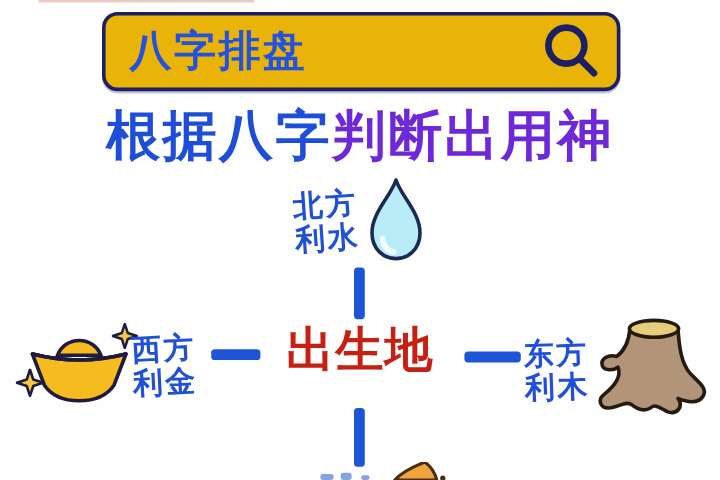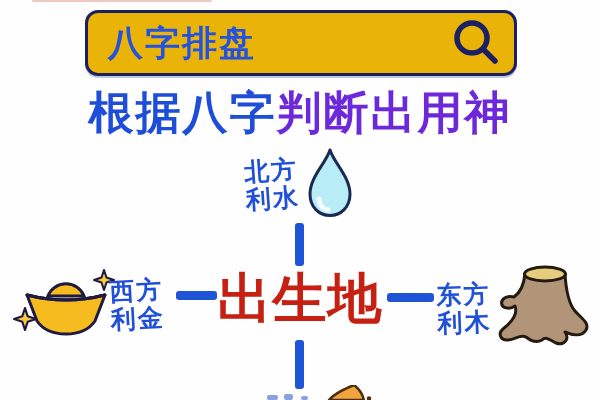--- a/index.html
+++ b/index.html
@@ -40,21 +40,21 @@
   .dir-label{
     position:absolute;color:#2050d8;font-weight:900;font-size:25px;
     line-height:1.12;text-align:center;letter-spacing:2px;white-space:nowrap;
   }
   .dir-n{left:245px;top:157px;transform:rotate(-4deg);}
   .dir-w{left:110px;top:277px;transform:rotate(-3deg);}
   .dir-e{left:437px;top:281px;transform:rotate(-2deg);}
   
   .center-label{
     position:absolute;left:50%;top:272px;transform:translateX(-50%);
-    color:#c52012;font-size:54px;font-weight:900;letter-spacing:1px;
+    color:#c52012;font-size:40px;font-weight:900;letter-spacing:1px;
     line-height:1;white-space:nowrap;
   }
   
   .icon{position:absolute;}
   .drop-icon{left:302px;top:147px;width:56px;height:72px;}
   .ingot-icon{left:22px;top:276px;width:88px;height:64px;}
   .sparkle-a{left:93px;top:269px;width:22px;height:22px;}
   .sparkle-b{left:13px;top:307px;width:24px;height:24px;}
   .stump-icon{left:495px;top:262px;width:100px;height:92px;}
   .flame-icon{left:318px;top:385px;width:56px;height:15px;}

